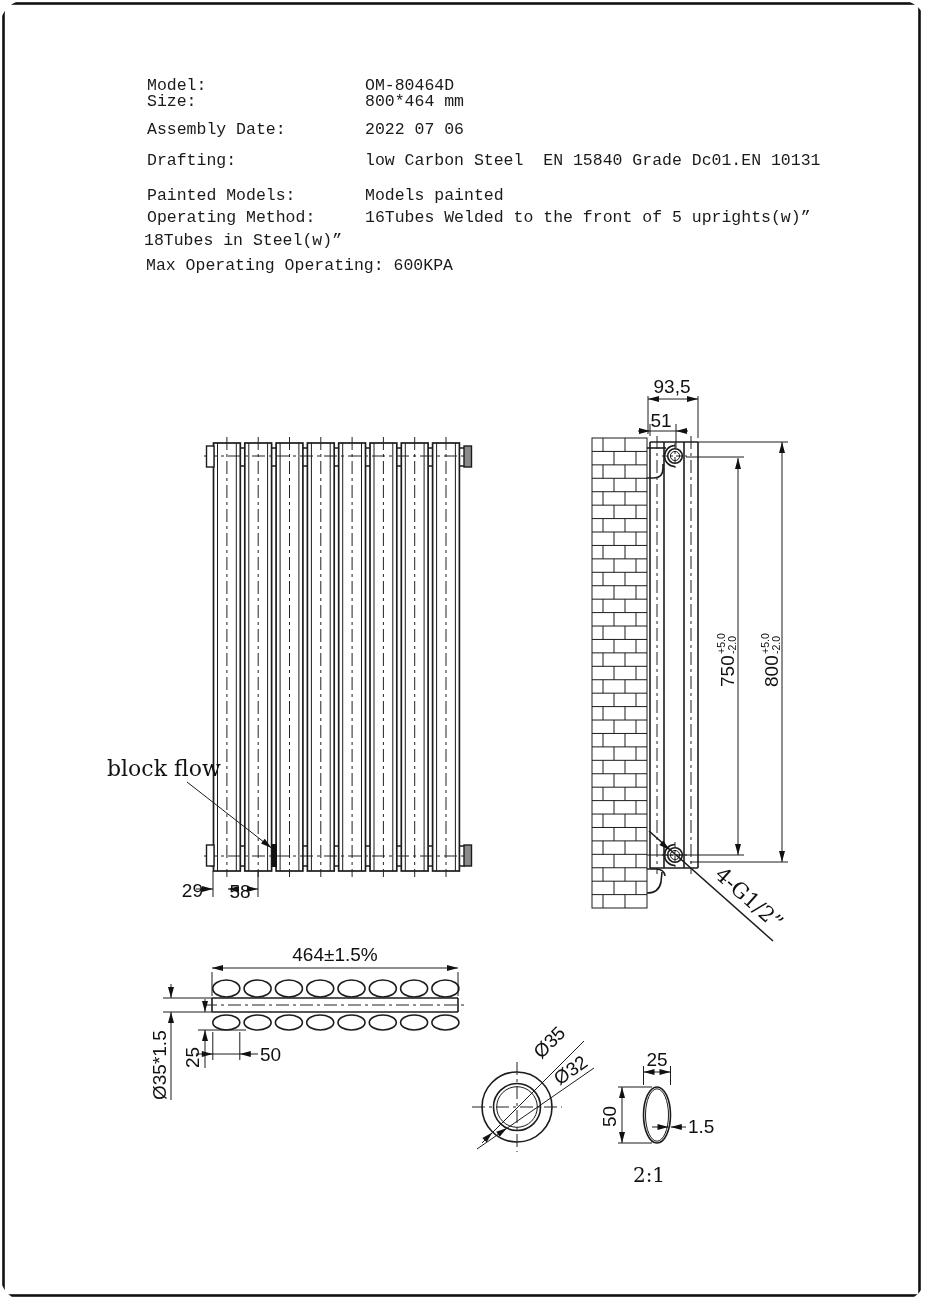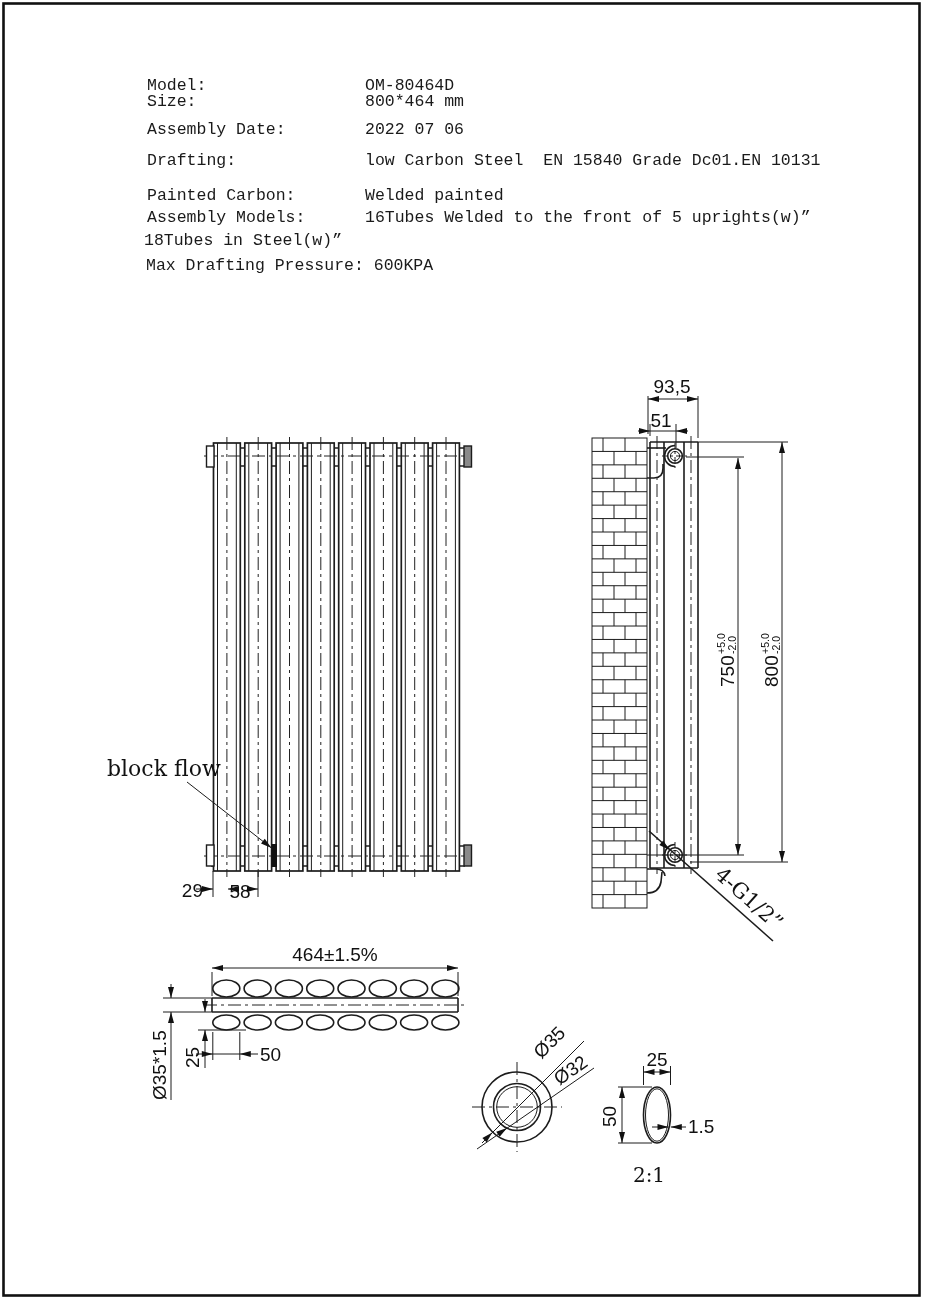--- a/index.html
+++ b/index.html
@@ -1,17 +1,17 @@
 <!DOCTYPE html>
 <html><head>
 <meta charset="utf-8">
 <style>
   html,body{margin:0;padding:0;background:#fff;}
   #page{position:relative;width:926px;height:1301px;background:#ffffff;overflow:hidden;
-        font-family:"Liberation Mono",monospace;color:#1a1a1a;}
+        font-family:"Liberation Mono",monospace;color:#1a1a1a;border-radius:26px;}
   .spec-row{position:absolute;left:147px;white-space:pre;font-size:16.5px;}
   .spec-row .lab{display:inline-block;width:218px;}
   .spec-row .val{white-space:pre;}
   .spec-note{position:absolute;white-space:pre;font-size:16.5px;}
   svg{position:absolute;left:0;top:0;}
   .ln{stroke:#1c1c1c;stroke-width:1.6;fill:none;}
   .thin{stroke:#1c1c1c;stroke-width:1;fill:none;}
   .cl{stroke:#222;stroke-width:1;fill:none;stroke-dasharray:13 4 3 4;}
   .clshort{stroke:#222;stroke-width:1;fill:none;stroke-dasharray:6 3 2 3;}
   .tube{fill:#ffffff;stroke:#1c1c1c;stroke-width:1.7;}
@@ -27,24 +27,24 @@
 </head>
 <body>
 
 <div id="page">
 
   <div>
     <div class="spec-row" style="top:76px"><span class="lab">Model:</span><span class="val">OM-80464D</span></div>
     <div class="spec-row" style="top:92px"><span class="lab">Size:</span><span class="val">800*464 mm</span></div>
     <div class="spec-row" style="top:120px"><span class="lab">Assembly Date:</span><span class="val">2022 07 06</span></div>
     <div class="spec-row" style="top:151px"><span class="lab">Drafting:</span><span class="val">low Carbon Steel  EN 15840 Grade Dc01.EN 10131</span></div>
-    <div class="spec-row" style="top:186px"><span class="lab">Painted Carbon:</span><span class="val">Welded painted</span></div>
-    <div class="spec-row" style="top:208px"><span class="lab">Assembly Models:</span><span class="val">16Tubes Welded to the front of 5 uprights(w)”</span></div>
+    <div class="spec-row" style="top:186px"><span class="lab">Painted Models:</span><span class="val">Models painted</span></div>
+    <div class="spec-row" style="top:208px"><span class="lab">Operating Method:</span><span class="val">16Tubes Welded to the front of 5 uprights(w)”</span></div>
     <div class="spec-note" style="left:144px;top:231px">18Tubes in Steel(w)”</div>
-    <div class="spec-note" style="left:146px;top:256px">Max Drafting Pressure: 600KPA</div>
+    <div class="spec-note" style="left:146px;top:256px">Max Operating Operating: 600KPA</div>
   </div>
 
   <svg id="dwg" width="926" height="1301" viewBox="0 0 926 1301">
 
     <rect x="3.5" y="3.5" width="916" height="1292" fill="none" stroke="#111" stroke-width="2.6"></rect>
 
     <g id="gen">
         <line x1="211" y1="448" x2="465" y2="448" class="ln"></line>
         <line x1="211" y1="466" x2="465" y2="466" class="ln"></line>
         <line x1="211" y1="846" x2="465" y2="846" class="ln"></line>

